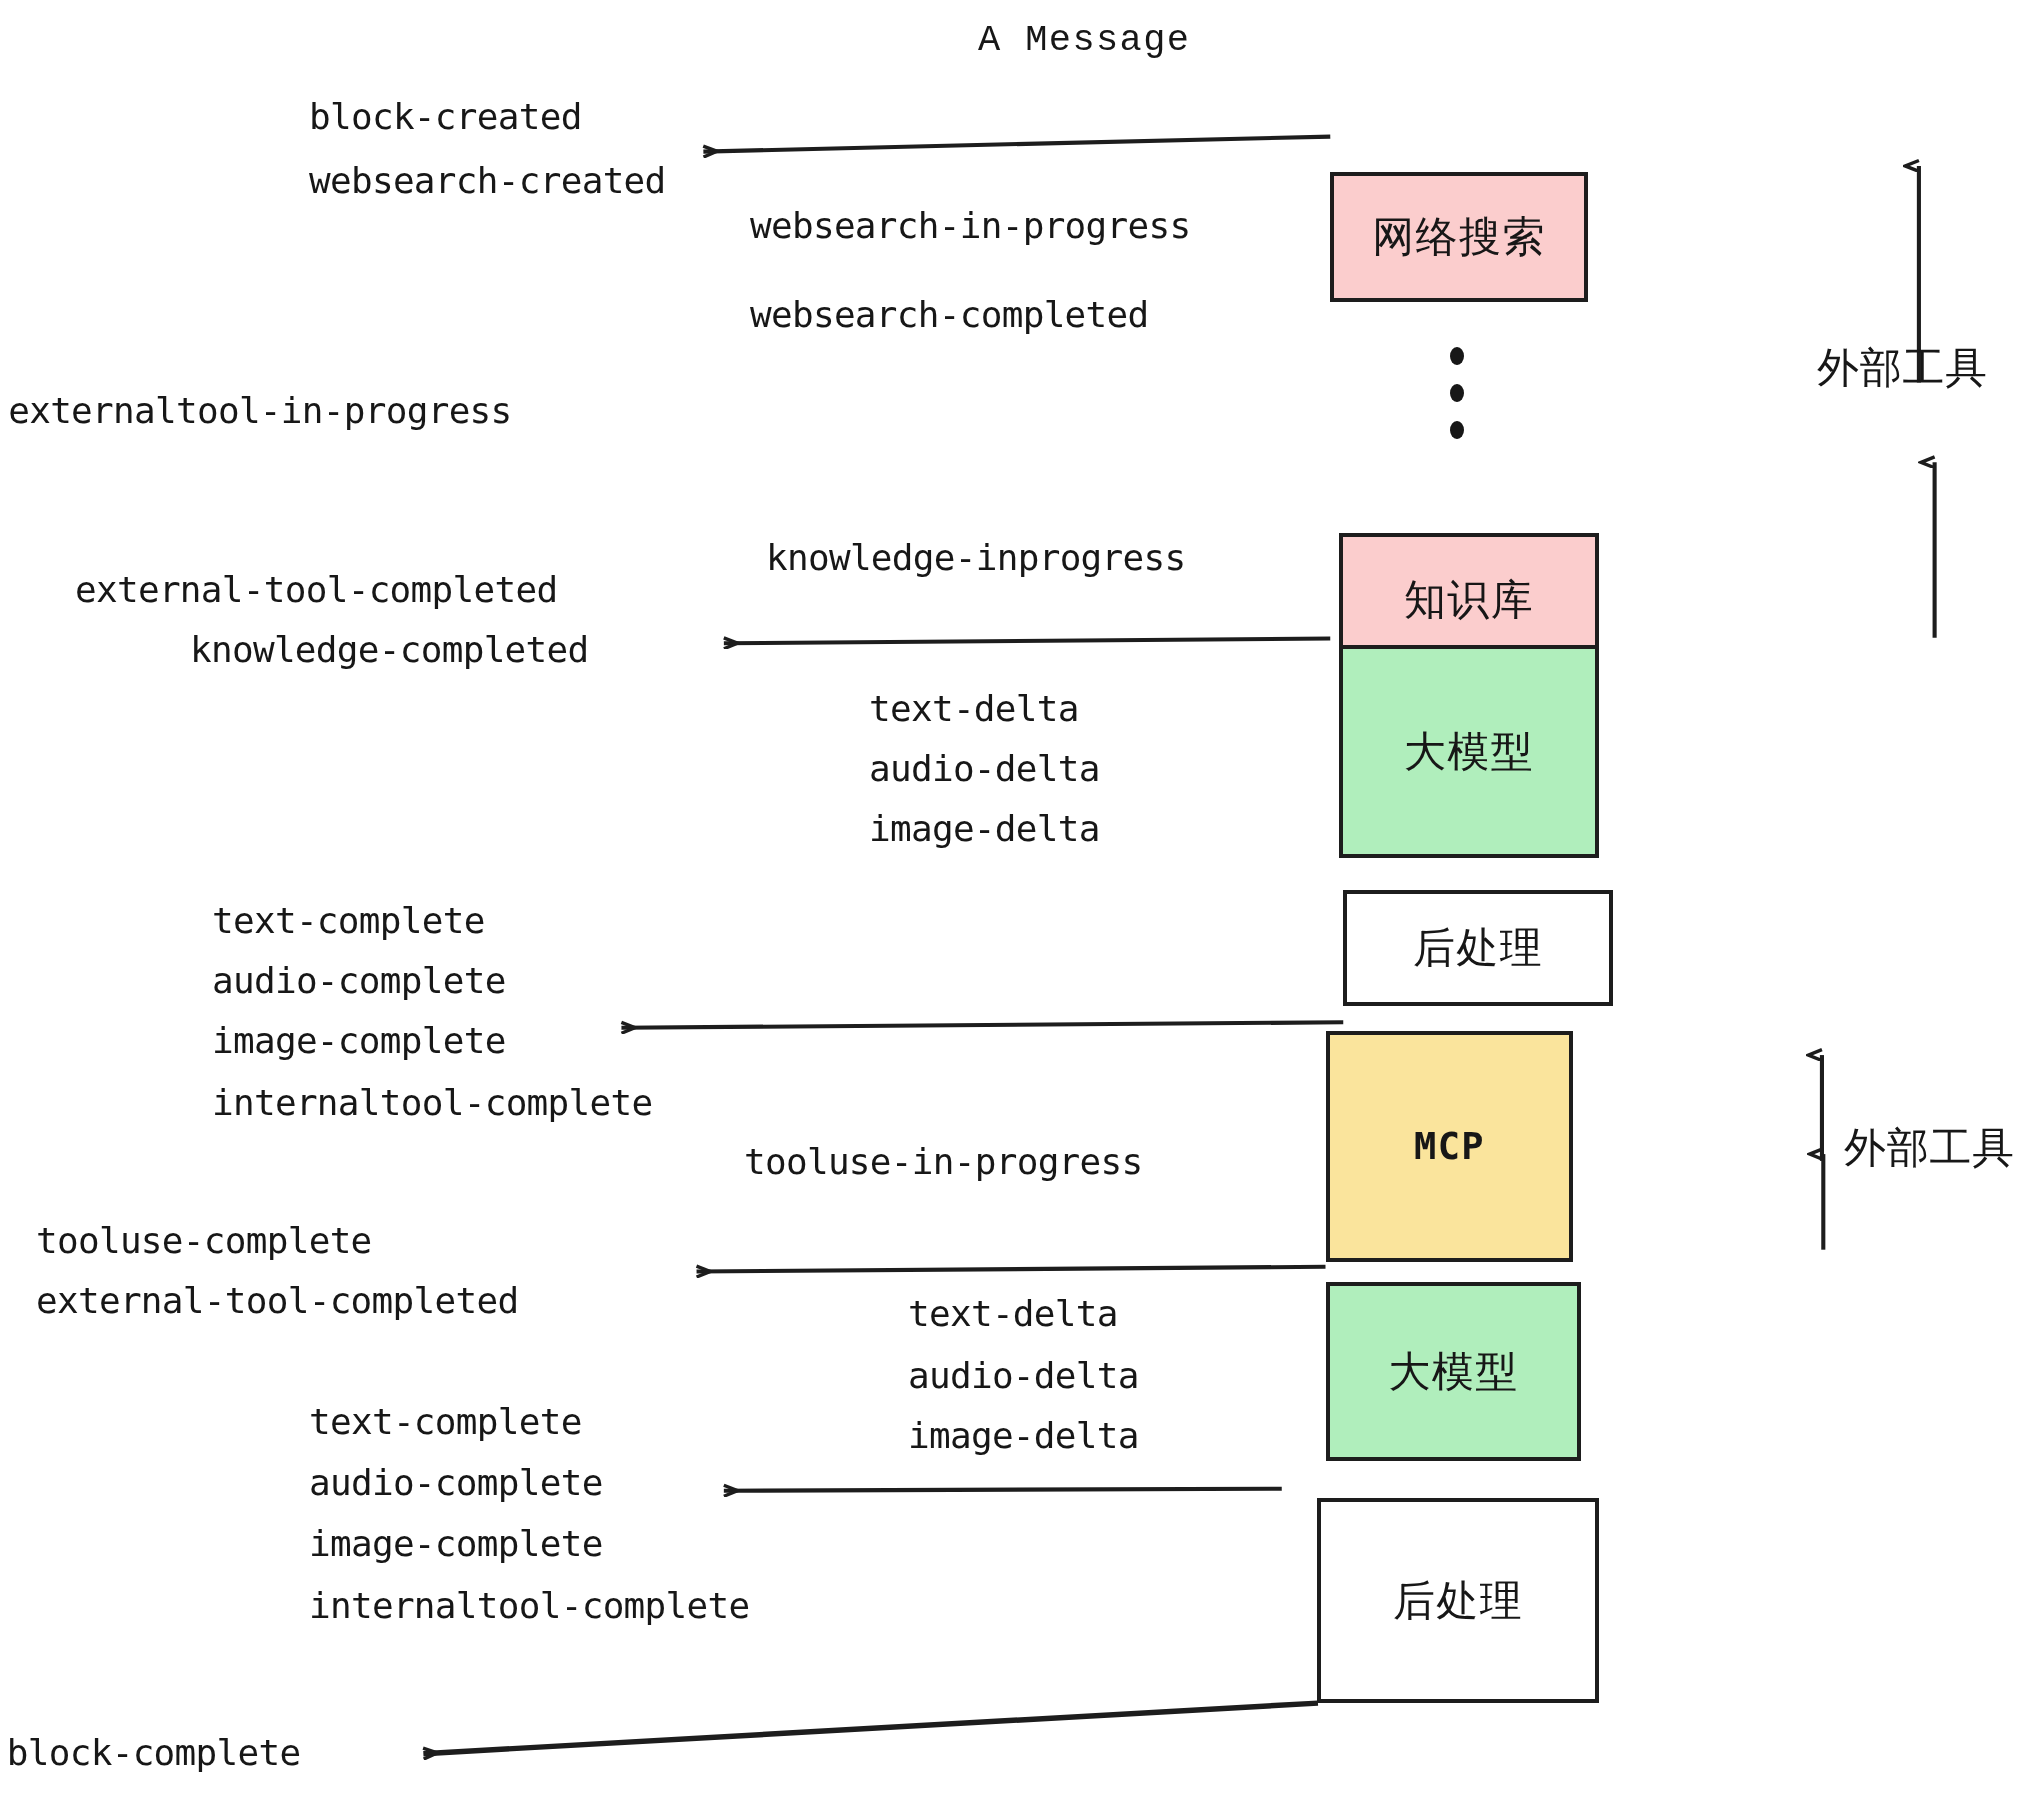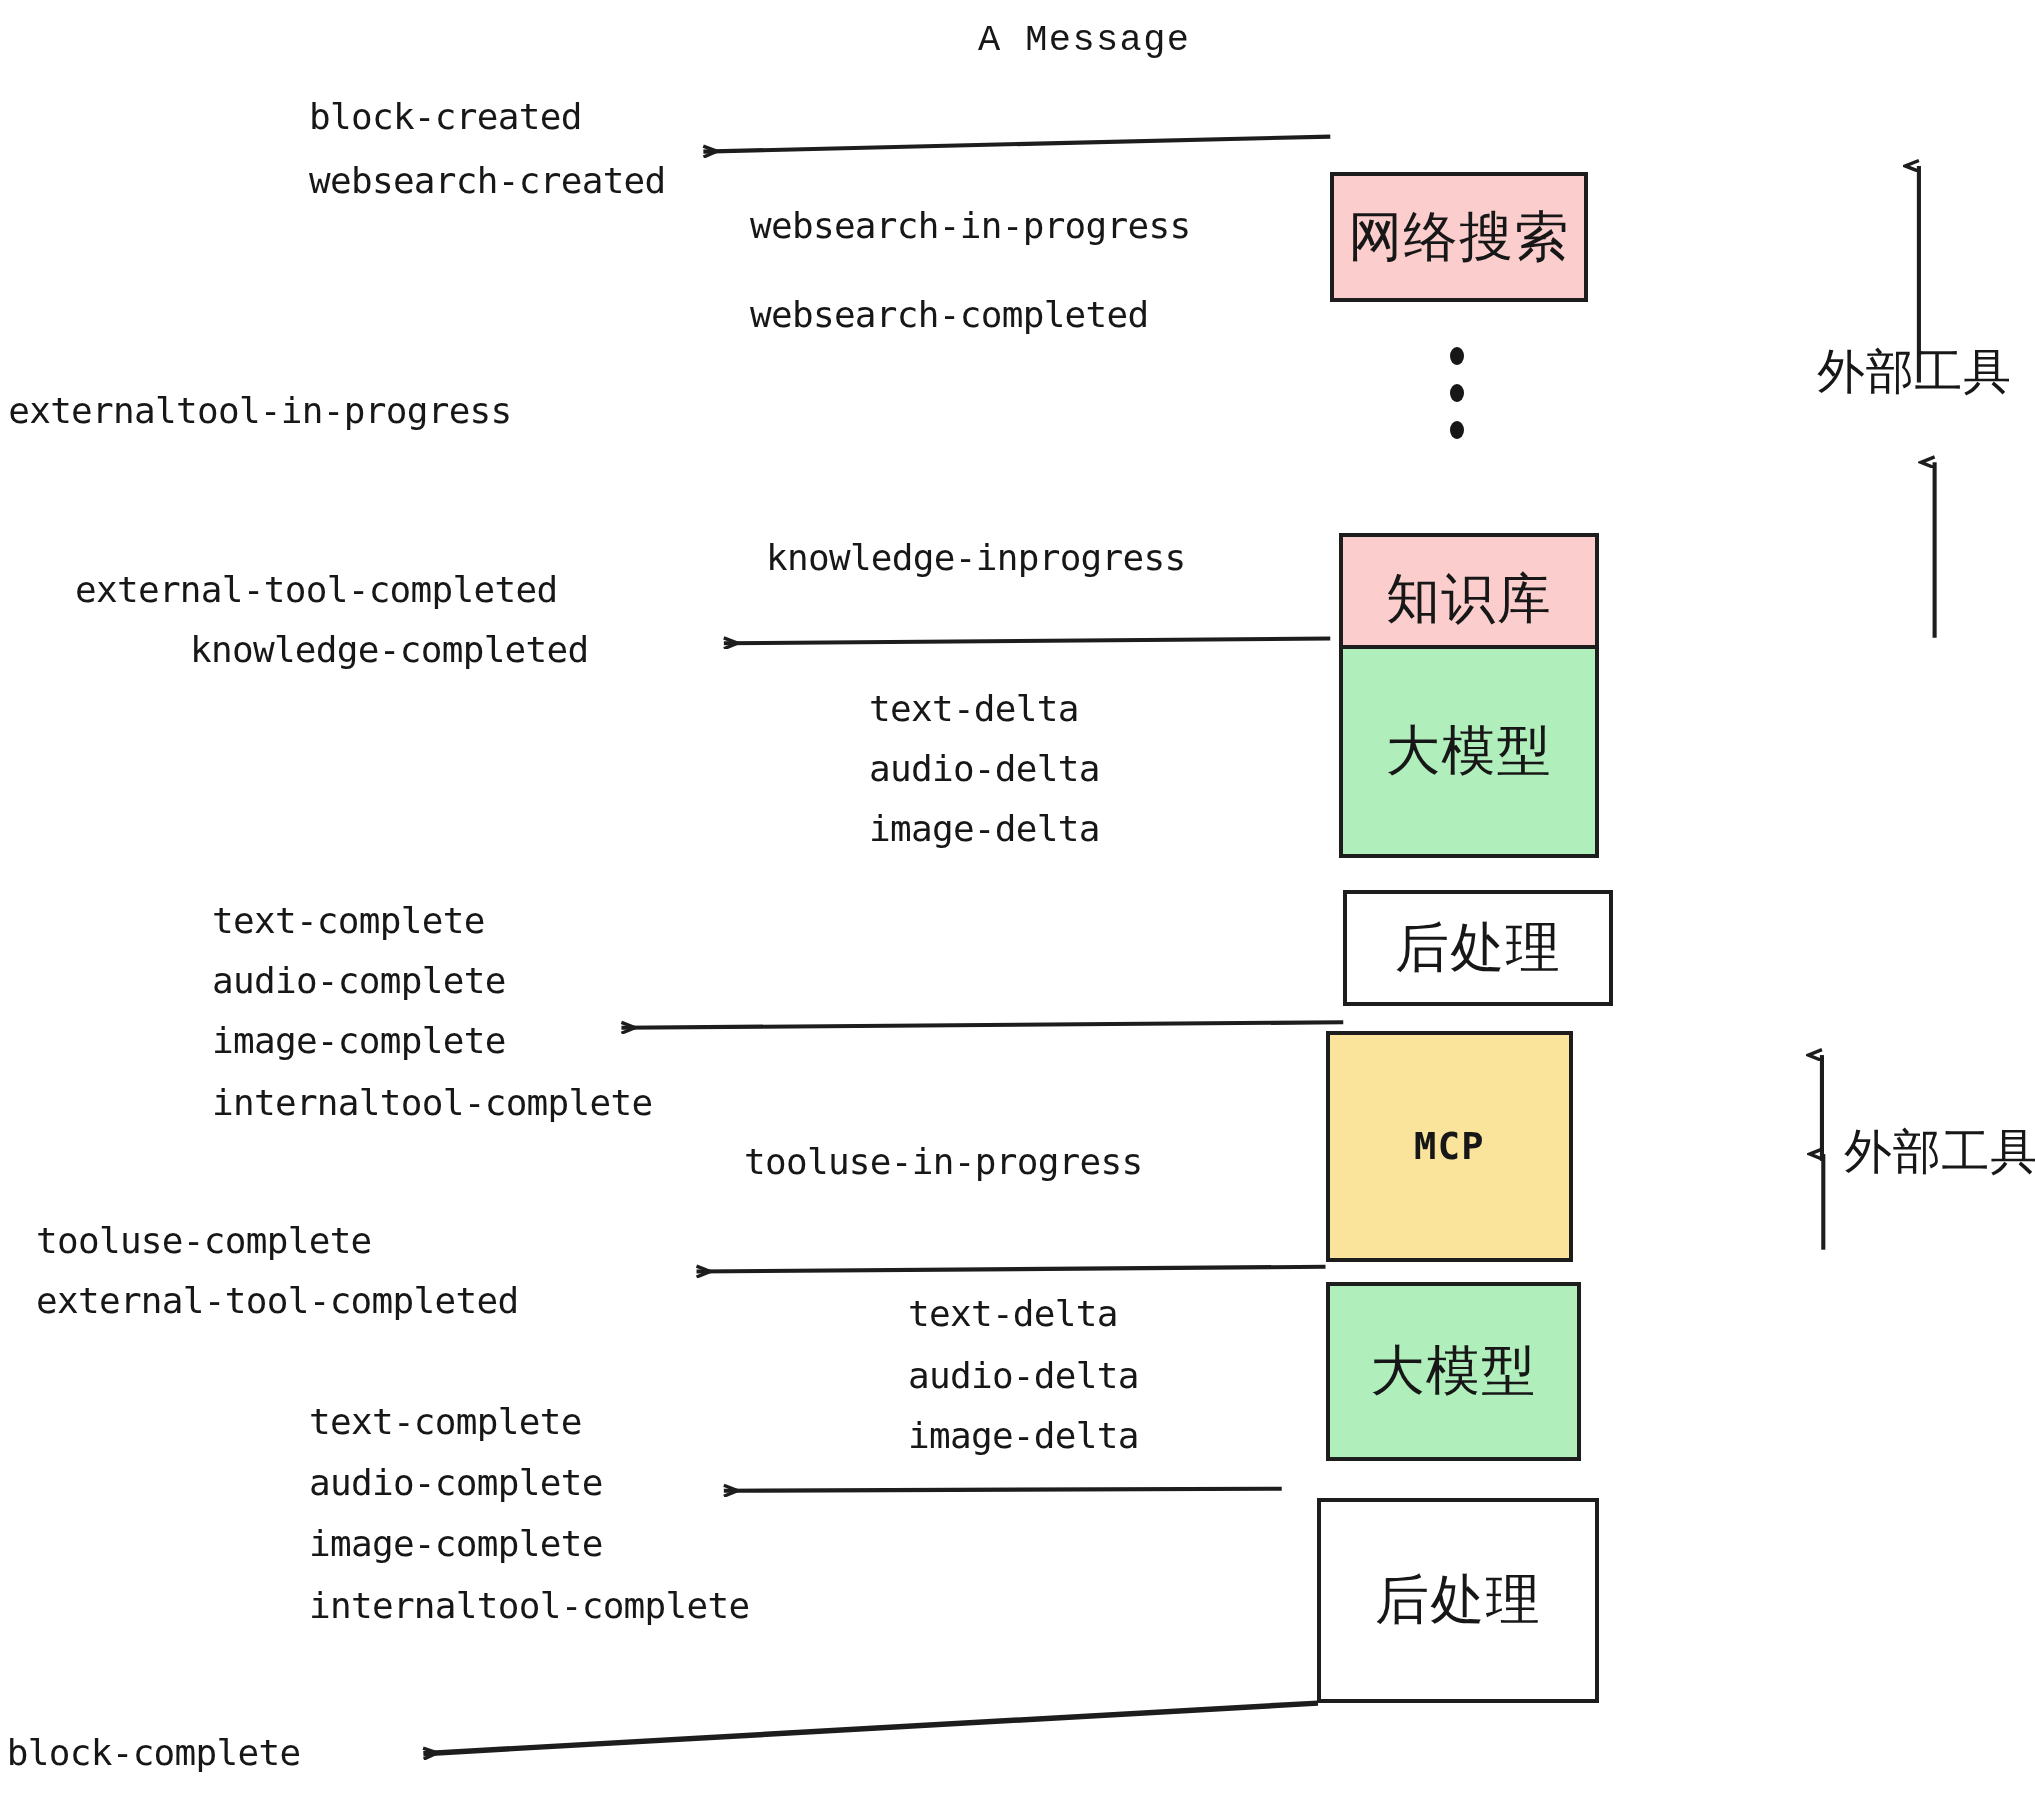--- a/index.html
+++ b/index.html
@@ -35,33 +35,33 @@
   .box {
     position: absolute;
     border: 4.1px solid #1d1d1d;
     box-sizing: border-box;
     display: flex;
     align-items: center;
     justify-content: center;
   }
   .box-label {
     font-family: Liberation Serif, serif;
-    font-size: 54px;
+    font-size: 42px;
     color: #171717;
     letter-spacing: 1.4px;
   }
   .box-label.latin {
     font-family: "DejaVu Sans Mono", monospace;
     font-size: 37px;
     font-weight: bold;
   }
   .cn-label {
     position: absolute;
     font-family: "DejaVu Sans", sans-serif;
-    font-size: 48px;
+    font-size: 42px;
     color: #171717;
     white-space: pre;
     letter-spacing: 0.7px;
   }
   .dot {
     position: absolute;
     width: 13.7px;
     height: 18px;
     background: #171717;
     border-radius: 50%;

